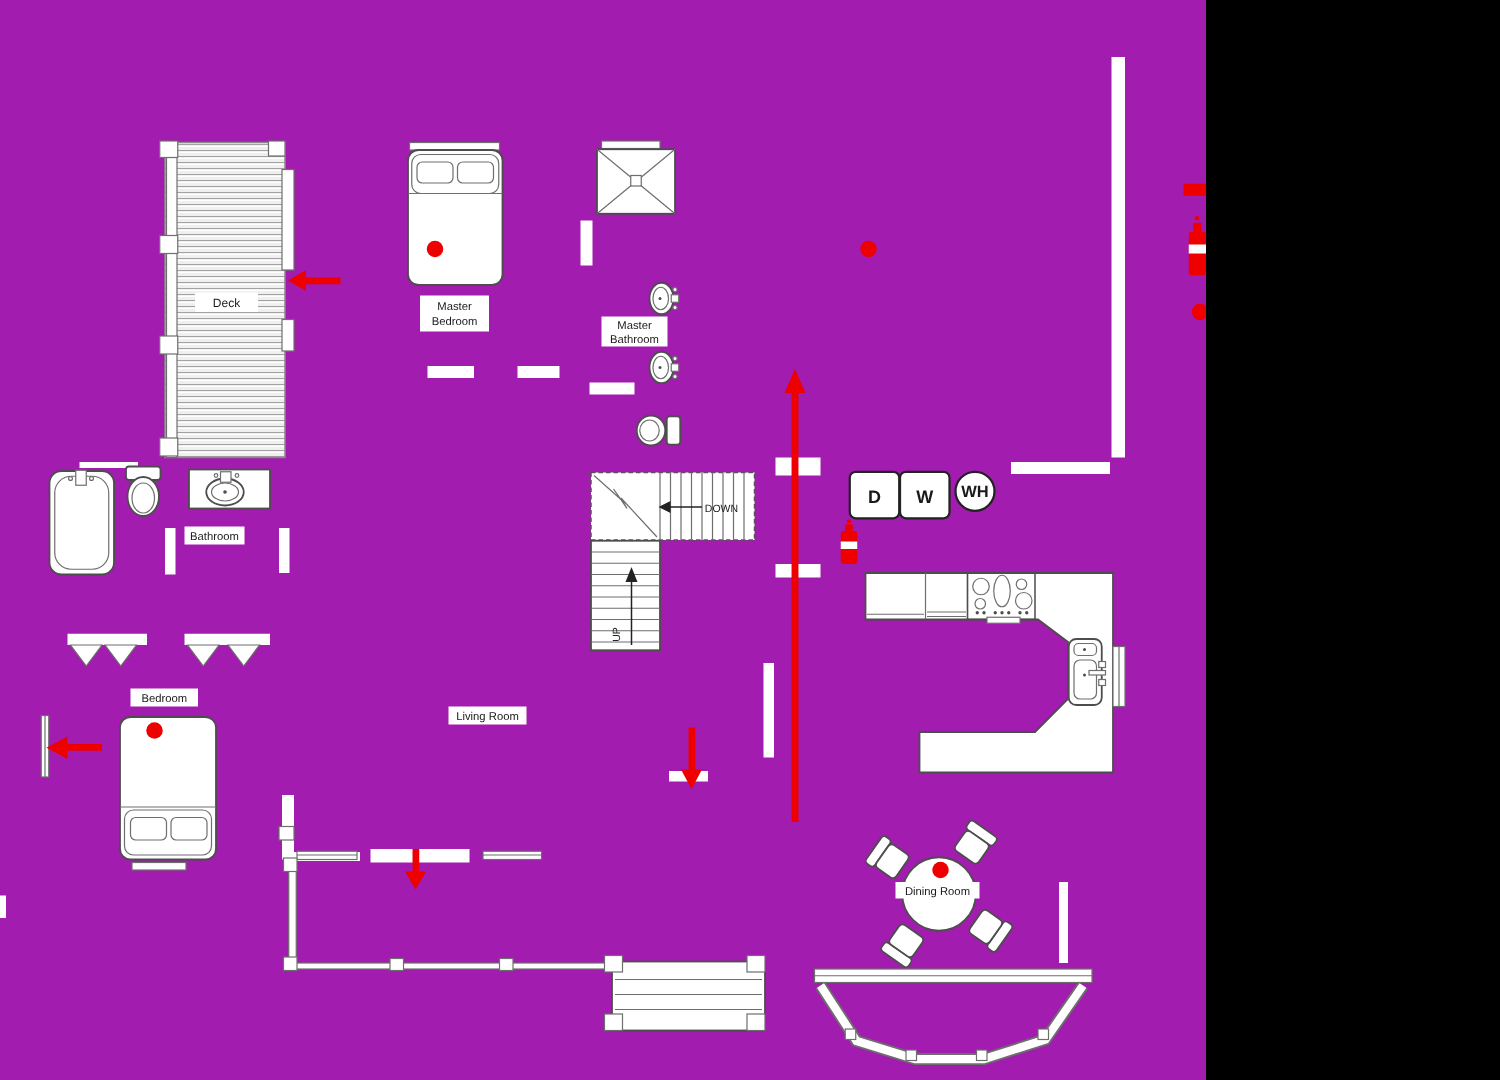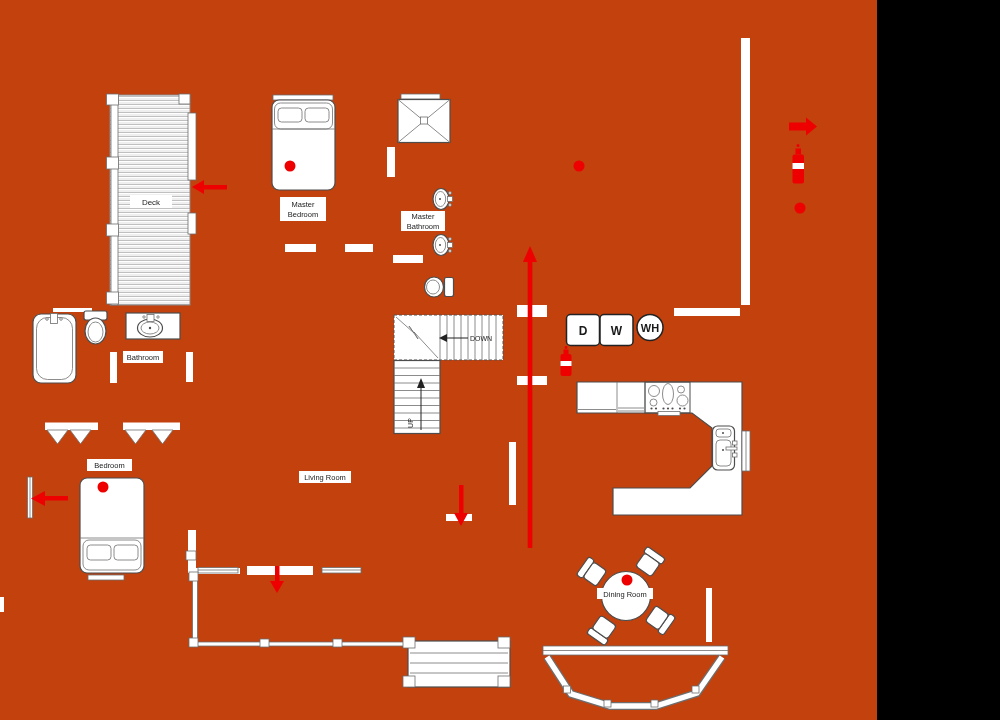--- a/index.html
+++ b/index.html
@@ -1,16 +1,16 @@
 <!DOCTYPE html>
 <html><head>
 <meta charset="utf-8">
 <style>
   html,body{margin:0;padding:0;background:#000;}
-  .stage{position:relative;width:877px;height:720px;background:#c2410c;overflow:hidden;}
+  .stage{position:relative;width:804px;height:720px;background:#a21caf;overflow:hidden;}
   svg{position:absolute;left:0;top:0;}
   .wall{fill:#ffffff;stroke:none;}
   .fx{fill:#ffffff;stroke:#4d4d4d;stroke-width:1.2;}
   .fxthin{fill:#ffffff;stroke:#6e6e6e;stroke-width:0.8;}
   .ln{stroke:#6e6e6e;stroke-width:0.8;fill:none;}
   .lblbg{fill:#ffffff;}
   text{font-family:"Liberation Sans", sans-serif;fill:#1a1a1a;}
   .lbl{font-size:8px;text-anchor:middle;}
   .lbl2{font-size:7.5px;text-anchor:middle;}
   .stair{font-size:7px;text-anchor:middle;fill:#222;}

